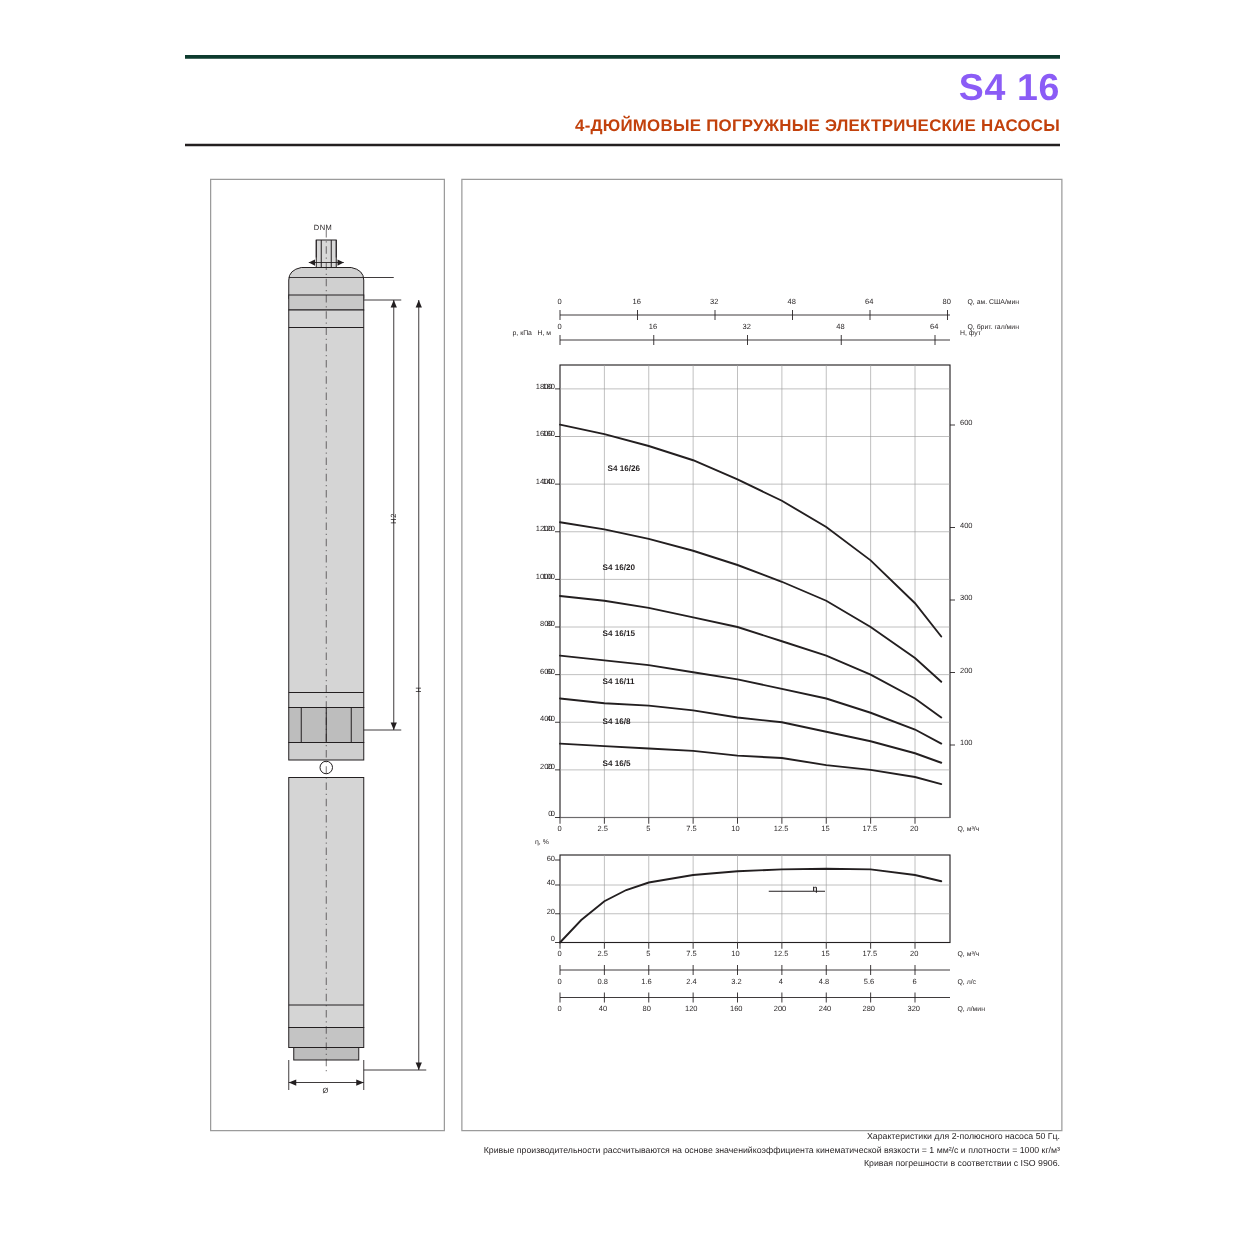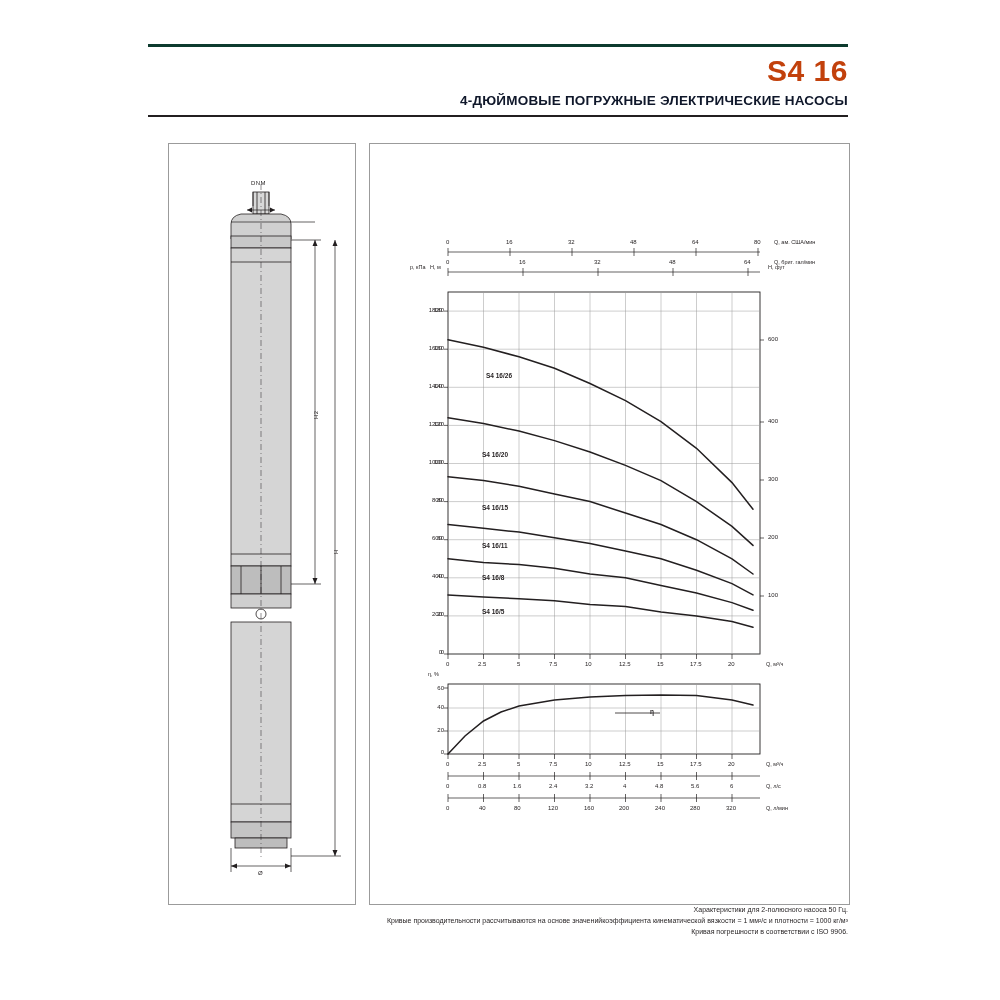--- a/index.html
+++ b/index.html
@@ -31,30 +31,30 @@
   .header-rule-top {
     height: 3px;
     background: #0d3b2e;
     width: 700px;
   }
   .header-title {
     text-align: right;
     font-size: 30px;
     font-weight: bold;
     letter-spacing: 0.5px;
-    color: #c2410c;
+    color: #8b5cf6;
     margin-top: 8px;
     line-height: 1.05;
   }
   .header-sub {
     text-align: right;
     font-size: 13.5px;
     font-weight: bold;
     letter-spacing: 0.2px;
-    color: #0f172a;
+    color: #c2410c;
     margin-top: 6px;
   }
   .header-rule-bottom {
     height: 2px;
     background: #231f20;
     width: 700px;
     margin-top: 7px;
   }
 
   

